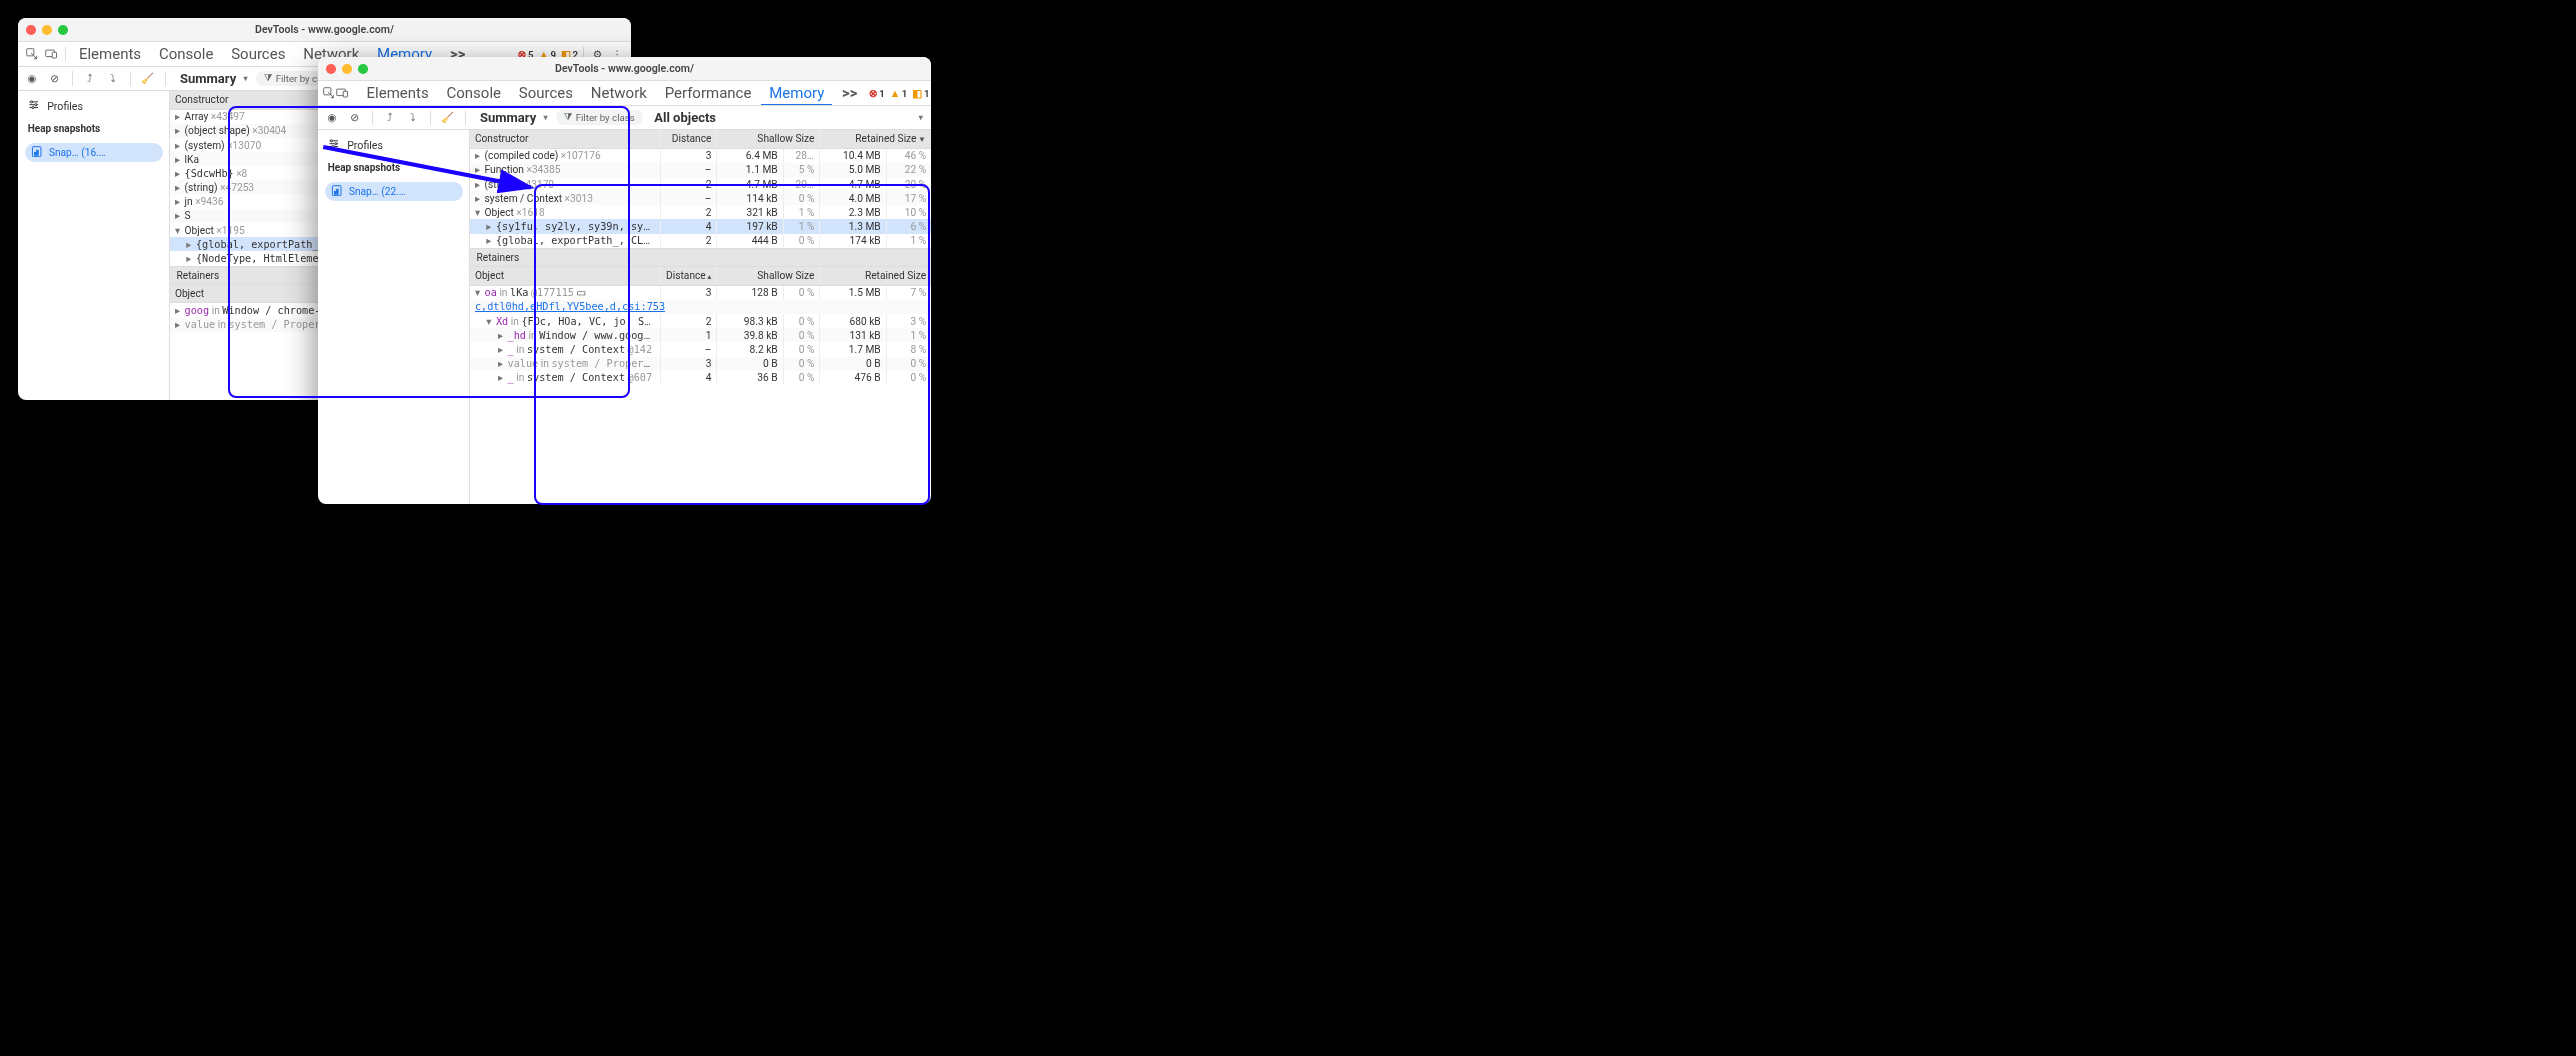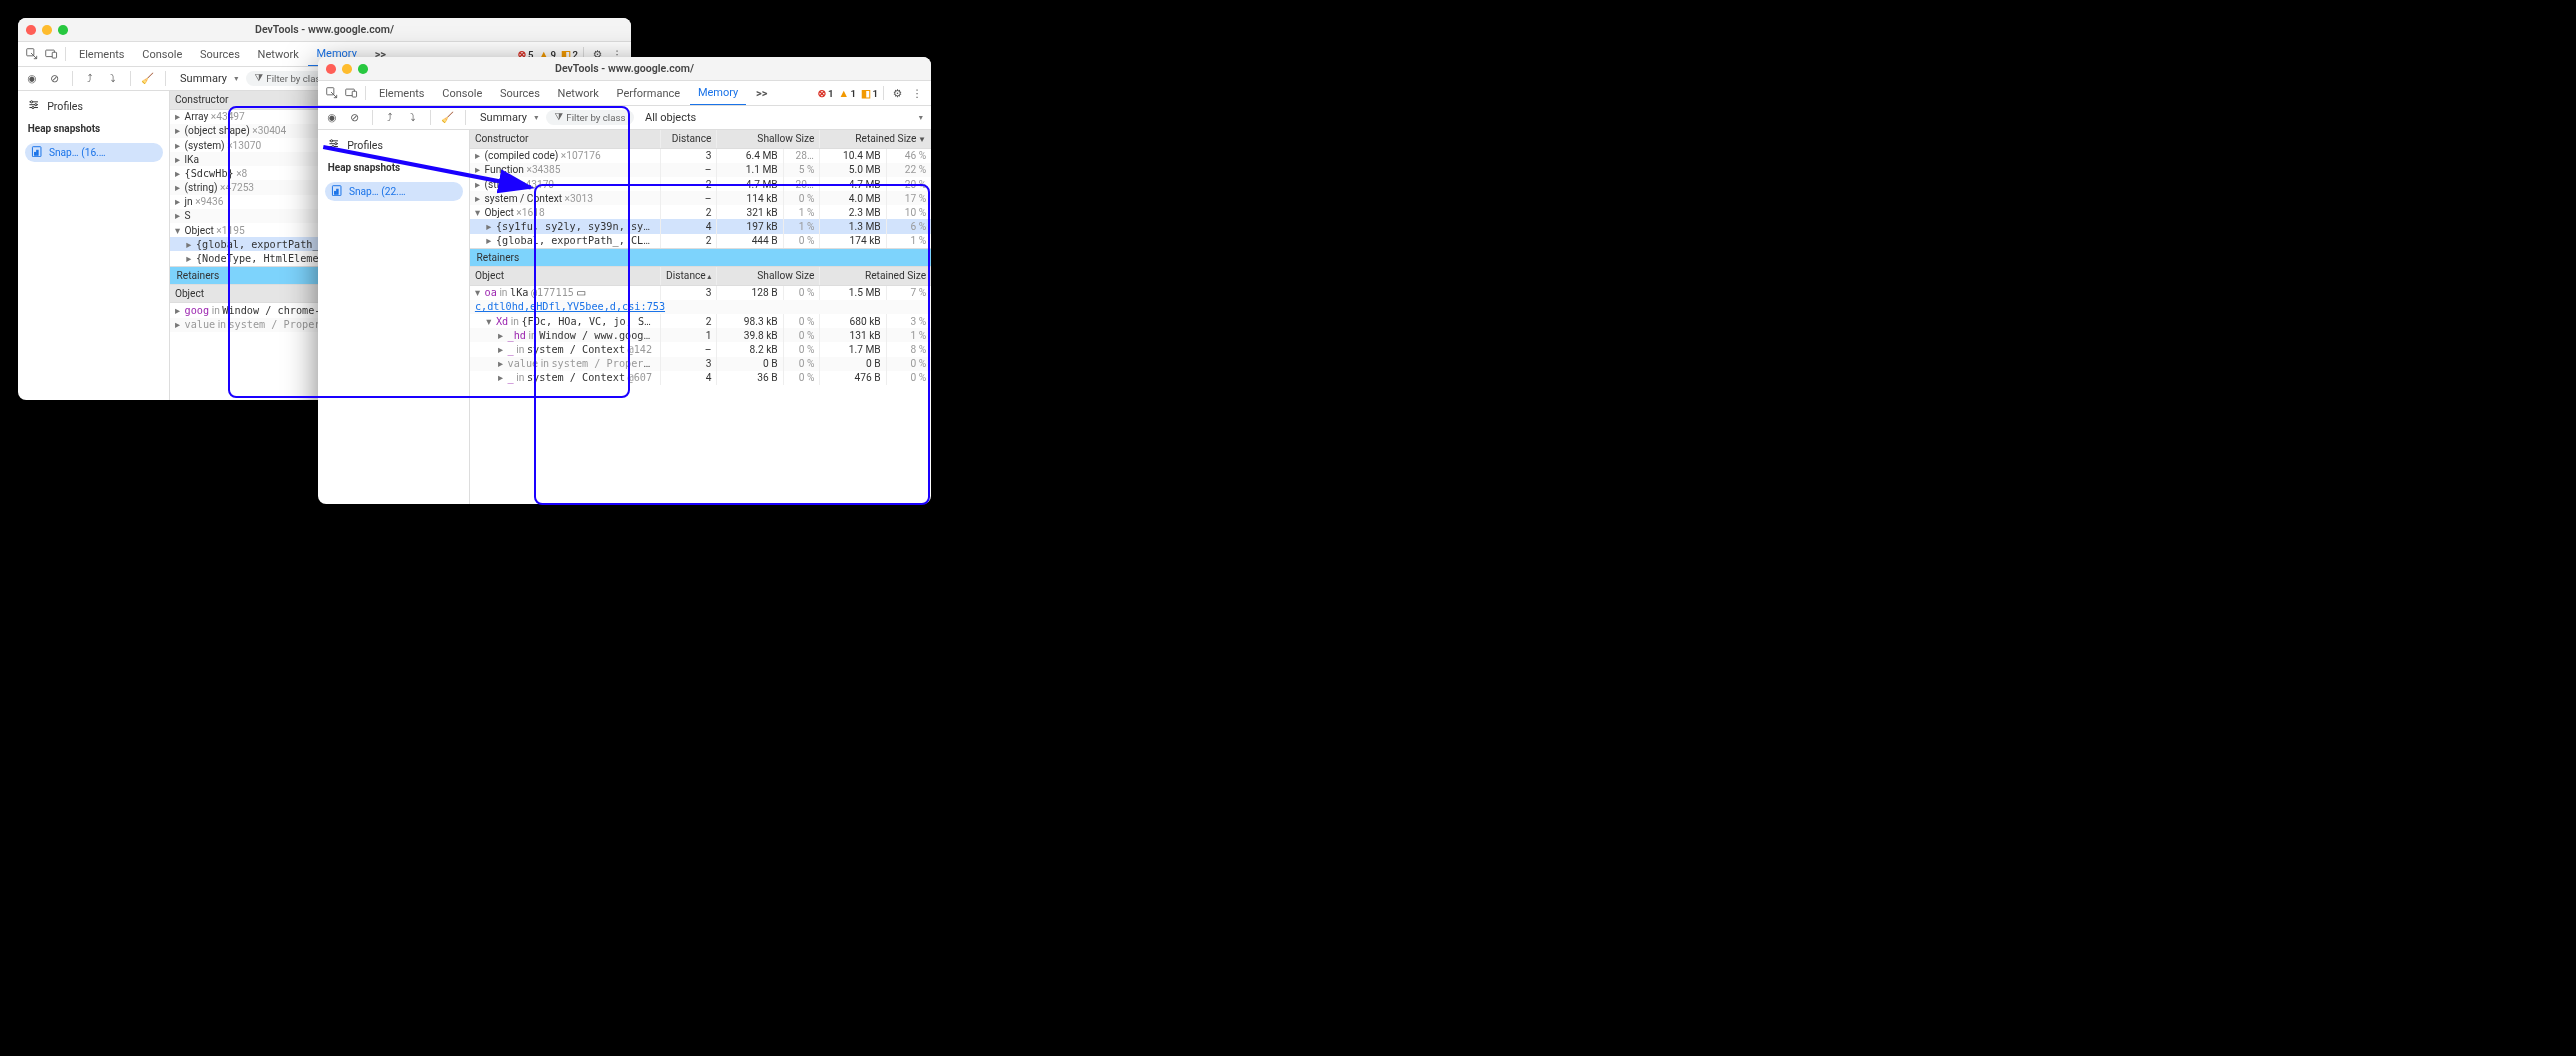--- a/index.html
+++ b/index.html
@@ -63,21 +63,21 @@
     color: #555;
     cursor: pointer;
   }
   .tabbar .sep { width:0.8px; height:14.6px; background:#ddd; margin:0 3.2px; }
   .tab {
     padding: 0 8.1px;
     height: 24.4px;
     display: flex; align-items: center;
     color: #555;
     cursor: pointer;
-    font-size: 11px;
+    font-size: 15px;
   }
   .tab.active { color: #1a73e8; border-bottom: 1.6px solid #1a73e8; }
   .spacer { flex: 1; }
   .status-icons { display:flex; align-items:center; gap:4.9px; font-size: 9.7px; }
   .stat { display:flex; align-items:center; gap:1.6px; font-weight:600; }
   .stat.err .glyph { color:#d93025;}
   .stat.warn .glyph { color:#f29900;}
   .stat.info .glyph { color:#f29900;}
   .stat .glyph { font-size:10.6px; }
 
@@ -90,21 +90,22 @@
   }
   .toolbar .icon-btn {
     width:18px;height:18px;display:flex;align-items:center;justify-content:center;color:#555;cursor:pointer;
   }
   .toolbar .sep { width:0.8px; height:14.6px; background:#ddd; margin:0 3.2px; }
   .dropdown {
     padding: 1.6px 14.6px 1.6px 6.5px;
     color:#333;
     cursor:pointer;
     position:relative;
-    font-size:11px;
+    font-size:13px;
+    font-weight:bold;
   }
   .dropdown::after {
     content:"▾"; font-size:8.1px; color:#777;
     position:absolute; right:3.2px; top:50%; transform:translateY(-50%);
   }
   .filter {
     display:flex; align-items:center; gap:3.2px;
     background:#f1f3f4;
     border-radius: 9.7px;
     padding: 1.6px 8.1px;
@@ -179,21 +180,21 @@
   .pct { text-align:right; color:#999; width:29px; padding-left:12px;}
   .disclose { color:#777; display:inline-block; width:9.7px; }
   .sel-row td { background:#d2e3fc !important; }
   .purple { color:#9c27b0;margin-top:40px; }
   .link { color:#1a73e8; text-decoration:underline; cursor:pointer; }
   .section-title {
     padding:3.2px 6.5px;
     border-top:0.8px solid #ddd;
     border-bottom:0.8px solid #ddd;
     font-size:10.2px;
-    background:#7dd3fc;
+    background:#e5e5e5;
   }
   .sort-arrow { font-size:8.1px; color:#555; margin-left:1.6px;}
   .highlight-box {
     position:absolute;
     border:2.4px solid #1a00ff;
     border-radius:8.1px;
     pointer-events:none;
   }
   .arrow-svg {
     position:absolute;

